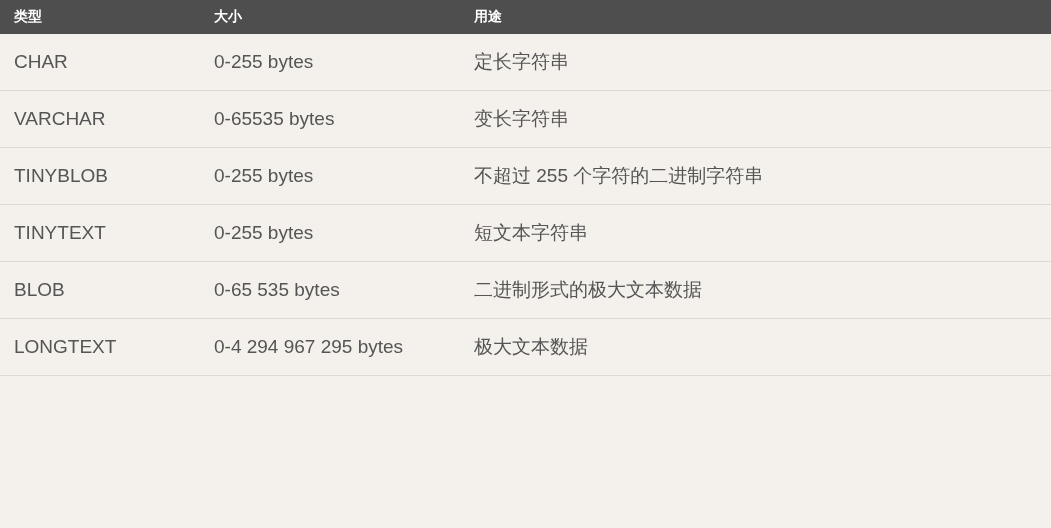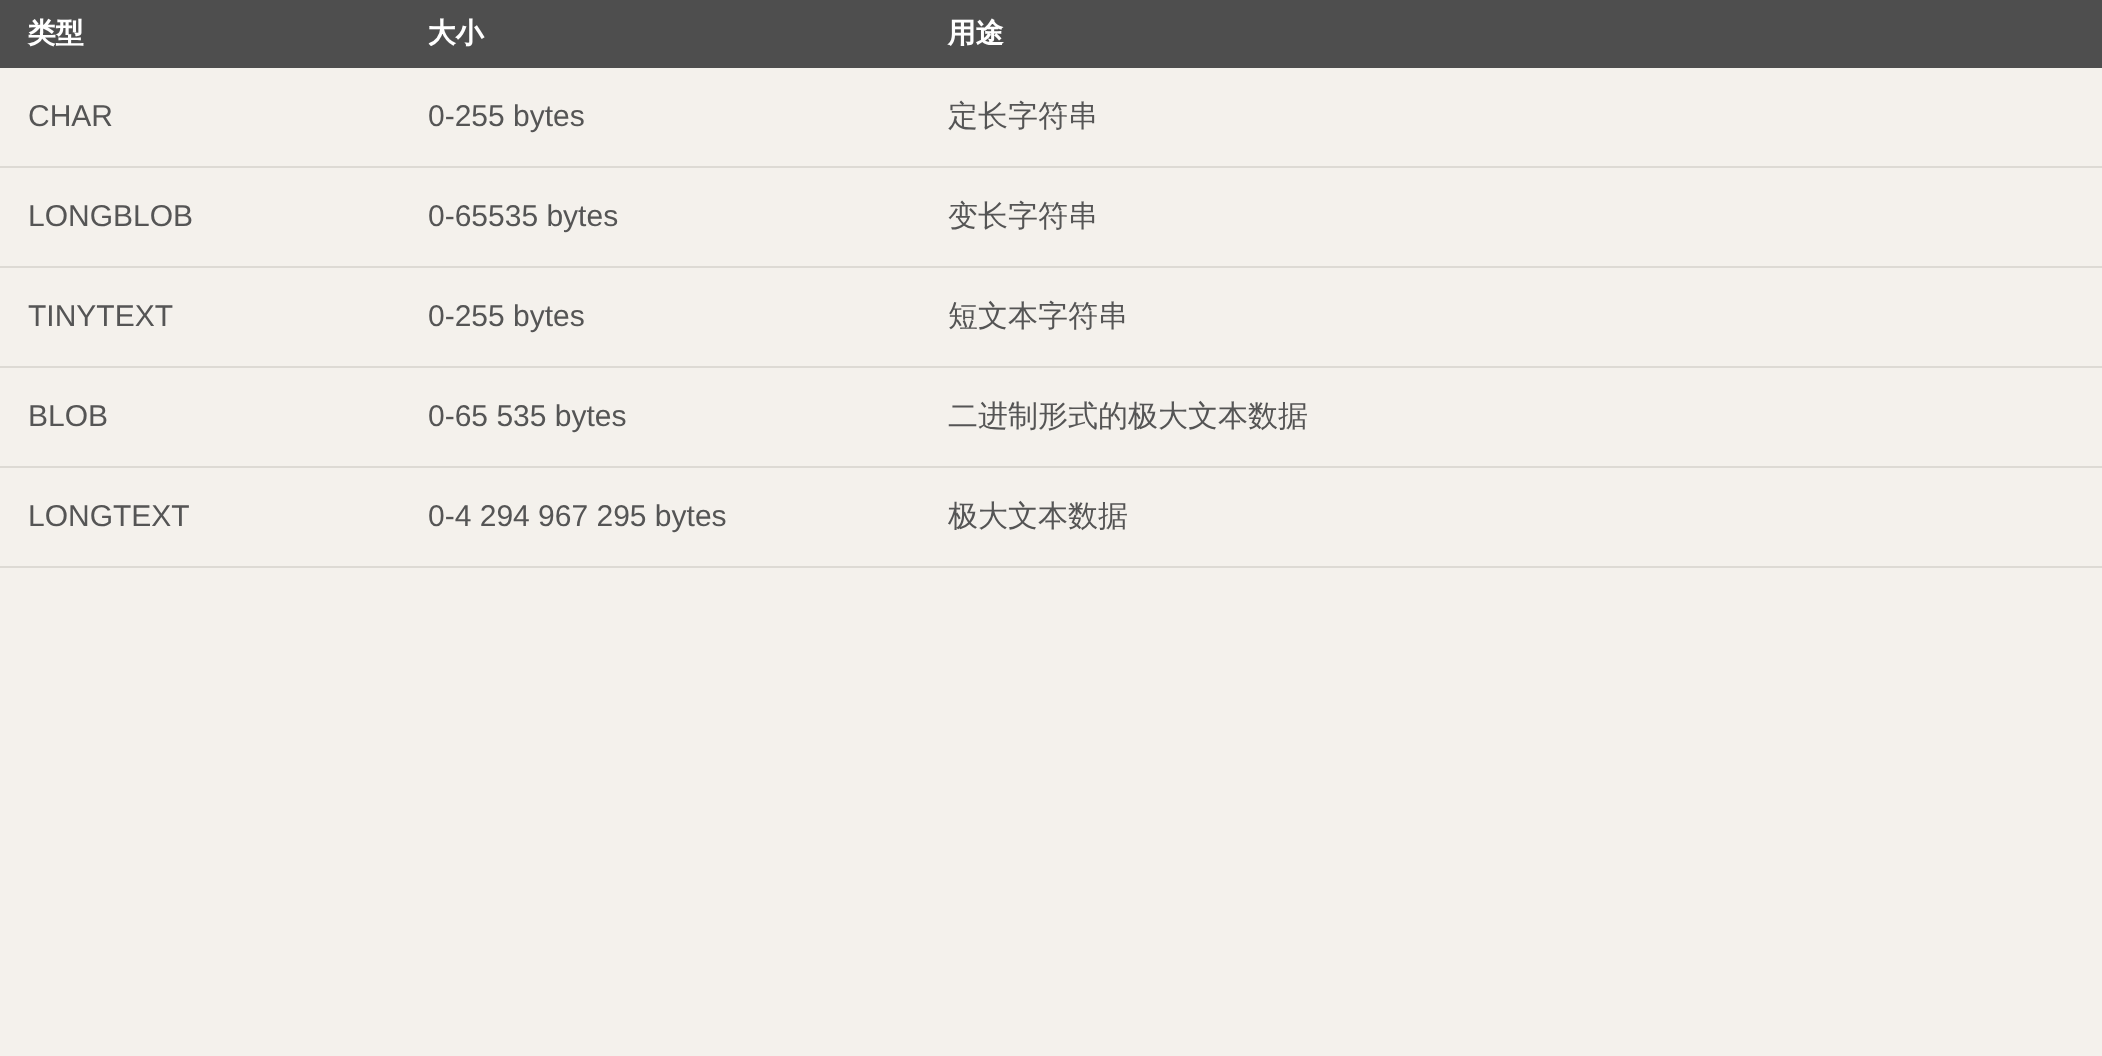--- a/index.html
+++ b/index.html
@@ -24,21 +24,21 @@
       color: #ffffff;
       font-weight: bold;
       text-align: left;
       padding: 8px 14px;
       font-size: 14px;
     }
     td {
       padding: 15px 14px;
       border-bottom: 1px solid #dddad4;
       color: #555555;
-      font-size: 15px;
+      font-size: 19px;
       background: #f4f1ec;
     }
     th:nth-child(1), td:nth-child(1) {
       width: 200px;
       margin-left: 44px;
     }
     th:nth-child(2), td:nth-child(2) {
       width: 260px;
     }
   </style>
@@ -53,23 +53,28 @@
       <th>用途</th>
     </tr>
   </thead>
   <tbody>
     <tr>
       <td>CHAR</td>
       <td>0-255 bytes</td>
       <td>定长字符串</td>
     </tr>
     <tr>
-      <td>LONGBLOB</td>
+      <td>VARCHAR</td>
       <td>0-65535 bytes</td>
       <td>变长字符串</td>
+    </tr>
+    <tr>
+      <td>TINYBLOB</td>
+      <td>0-255 bytes</td>
+      <td>不超过 255 个字符的二进制字符串</td>
     </tr>
     <tr>
       <td>TINYTEXT</td>
       <td>0-255 bytes</td>
       <td>短文本字符串</td>
     </tr>
     <tr>
       <td>BLOB</td>
       <td>0-65 535 bytes</td>
       <td>二进制形式的极大文本数据</td>

